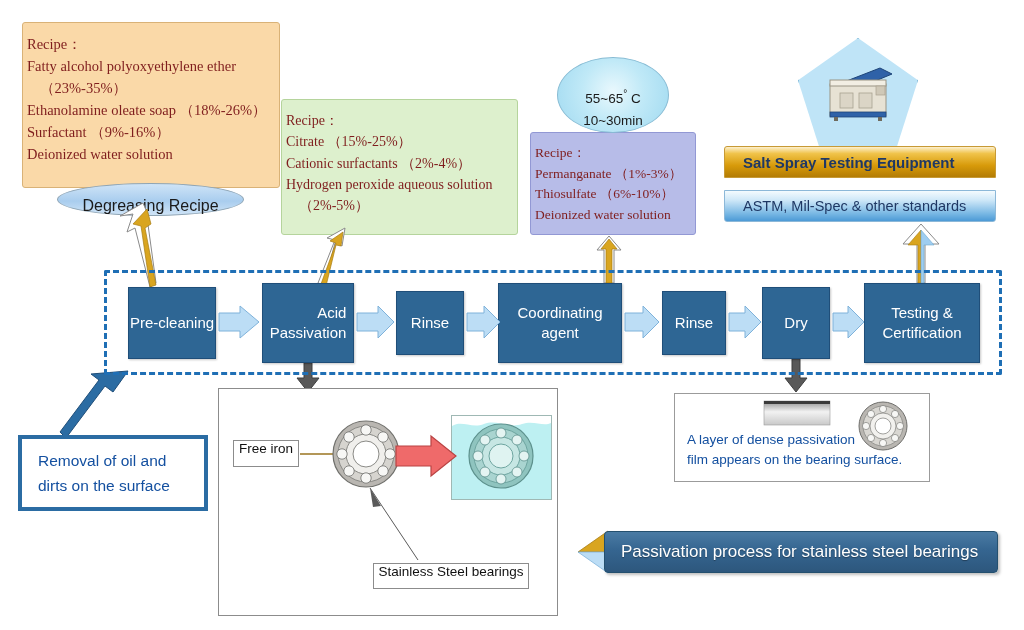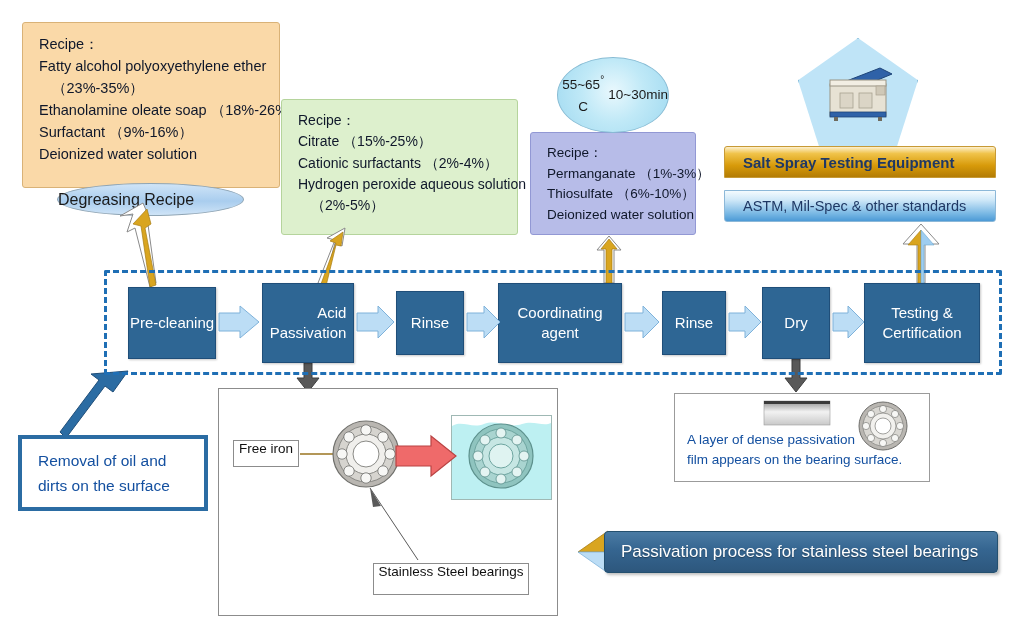--- a/index.html
+++ b/index.html
@@ -15,24 +15,25 @@
     overflow:hidden;
     background:#ffffff;
   }
   .abs{position:absolute;}
 
   
   .recipe{
     position:absolute;
     box-sizing:border-box;
     border-radius:3px;
-    padding:10px 12px 8px 16px;
+    padding:10px 12px 8px 4px;
     line-height:1.52;
-    color:#0f172a;
+    color:#7f1d1d;
     font-size:14.5px;
+    font-family:Liberation Serif, serif;
   }
   .recipe div{white-space:nowrap;}
   .recipe .ind{padding-left:13px;}
   #recipe-degreasing{
     left:22px; top:22px; width:258px; height:166px;
     background:#fad9a8;
     border:1px solid #d9b277;
   }
   #recipe-acid{
     left:281px; top:99px; width:237px; height:136px;
@@ -46,23 +47,23 @@
     border:1px solid #9298d4;
     font-size:13.5px;
   }
 
   
   .ellipse{
     position:absolute;
     box-sizing:border-box;
     border-radius:50%;
     display:flex;
-    flex-direction:row;
+    flex-direction:column;
     align-items:center;
-    justify-content:space-between;
+    justify-content:flex-end;
     text-align:center;
     color:#1a1a1a;
   }
   #ellipse-degreasing{
     left:57px; top:183px; width:187px; height:33px;
     background:linear-gradient(180deg,#cfe4f7 0%,#a9cdee 55%,#cfe4f7 100%);
     border:1px solid #8fa5b5;
     font-size:16px;
   }
   #ellipse-coord-temp{
@@ -187,21 +188,21 @@
   .tagbox{
     position:absolute;
     box-sizing:border-box;
     background:#ffffff;
     border:1px solid #8c8c8c;
     font-size:13.5px;
     color:#111111;
     display:flex;align-items:flex-start;justify-content:center;
   }
   #tag-free-iron{left:233px; top:440px; width:66px; height:27px;}
-  #tag-ss-bearings{left:373px; top:563px; width:156px; height:32px;}
+  #tag-ss-bearings{left:373px; top:563px; width:156px; height:26px;}
 
   #tank{
     position:absolute;
     left:451px; top:415px; width:99px; height:83px;
     border:1px solid #9fb8b4;
     background:#bdf0f2;
     overflow:hidden;
   }
   svg{display:block;overflow:visible;}
 </style>

